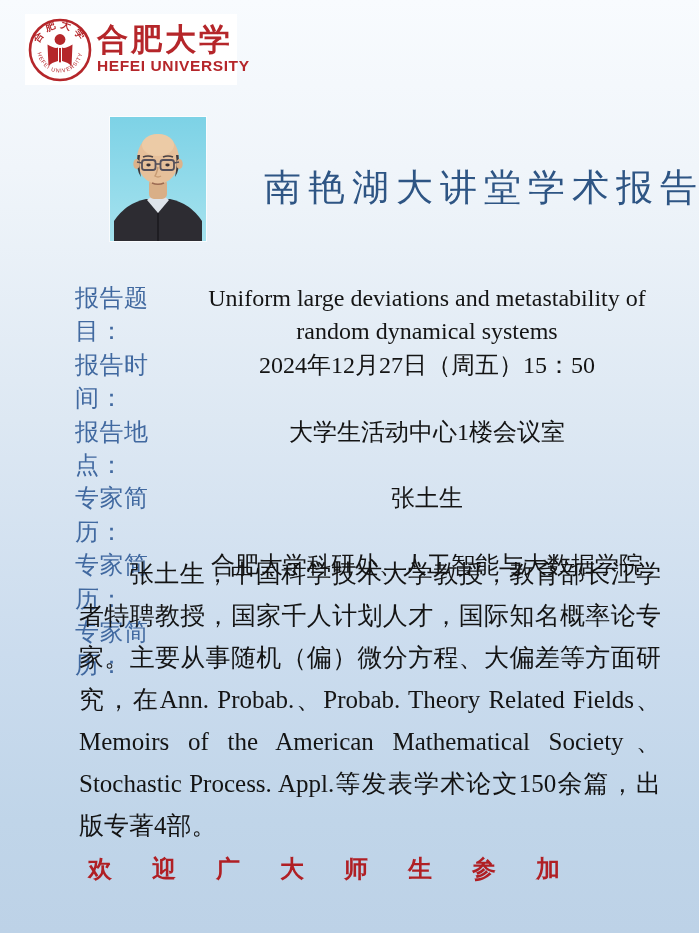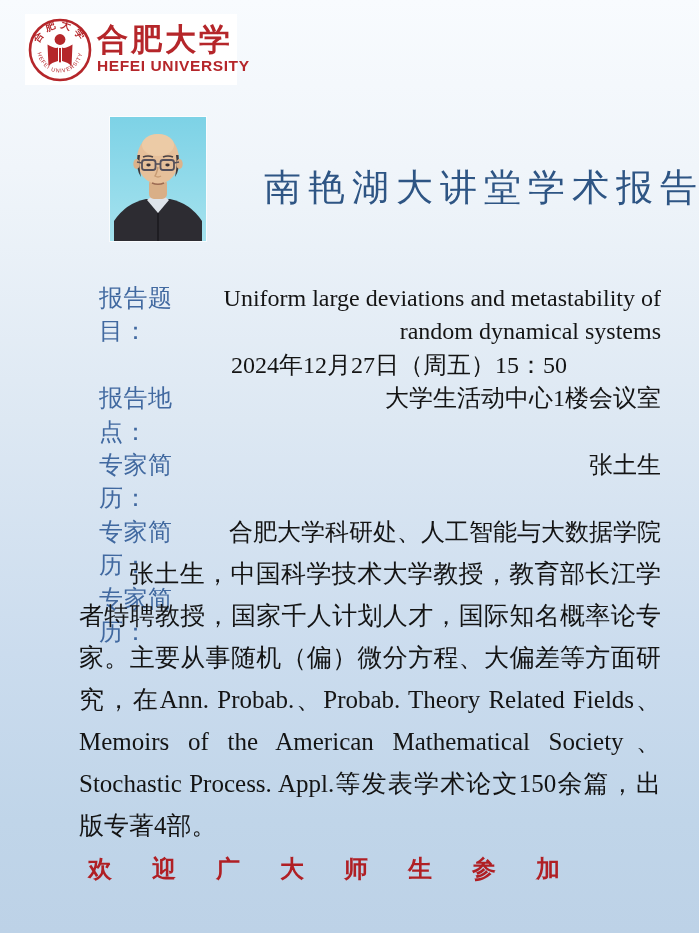--- a/index.html
+++ b/index.html
@@ -37,23 +37,23 @@
 
   
   .title {
     position:absolute; left:249px; top:148px; margin:15px;
     font-size:37px; font-weight:normal; color:#2e5584; letter-spacing:7px;
     white-space:nowrap;
   }
 
   
   .fields { position:absolute; left:75px; top:282px; width:586px; }
-  .field-row { display:flex; align-items:flex-start; font-size:24px; line-height:33.4px;margin-left:24px; }
+  .field-row { display:flex; align-items:flex-start; font-size:24px; line-height:33.4px; }
   .field-label { flex:none; width:118px; color:#4169a0; letter-spacing:0.5px; }
-  .field-value { color:#141414; text-align:right; width:468px; }
+  .field-value { color:#141414; text-align:center; width:468px; }
 
   
   .bio {
     position:absolute; left:75px; top:549px; width:582px; margin:4px;
     font-size:25px; line-height:42px; color:#141414;
     text-align:justify; text-indent:2em;
   }
 
   
   .welcome {
@@ -140,20 +140,21 @@
   </div>
 
   <h1 class="title">南艳湖大讲堂学术报告</h1>
 
   <div class="fields">
     <div class="field-row">
       <span class="field-label">报告题目：</span>
       <span class="field-value">Uniform large deviations and metastability of random dynamical systems</span>
     </div>
     <div class="field-row">
+      <span class="field-label">报告时间：</span>
       <span class="field-value">2024年12月27日（周五）15：50</span>
     </div>
     <div class="field-row">
       <span class="field-label">报告地点：</span>
       <span class="field-value">大学生活动中心1楼会议室</span>
     </div>
     <div class="field-row">
       <span class="field-label">专家简历：</span>
       <span class="field-value">张土生</span>
     </div>

